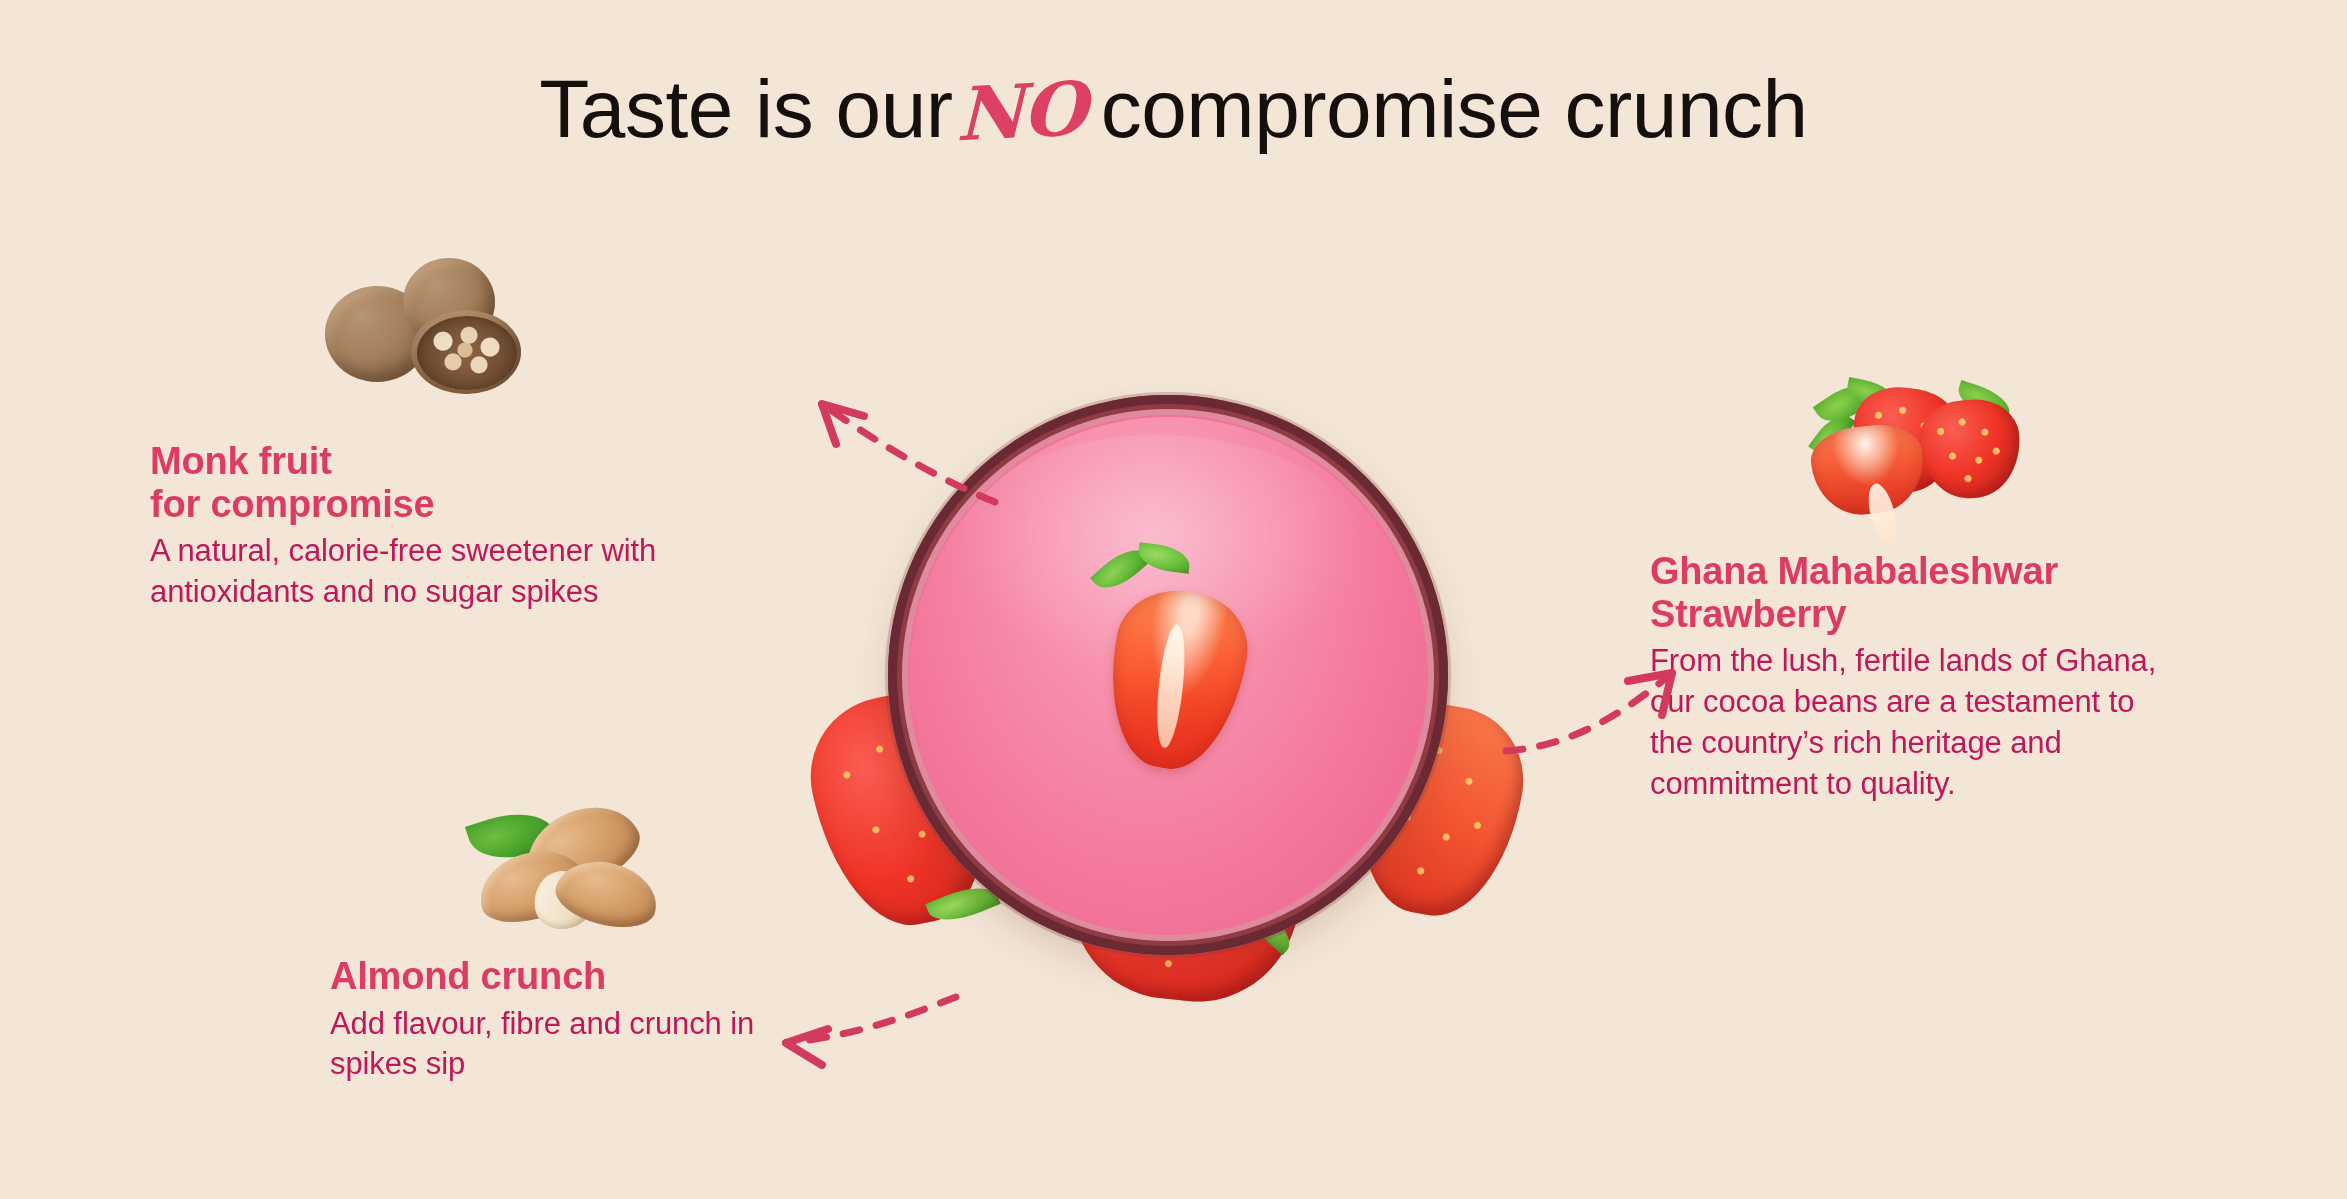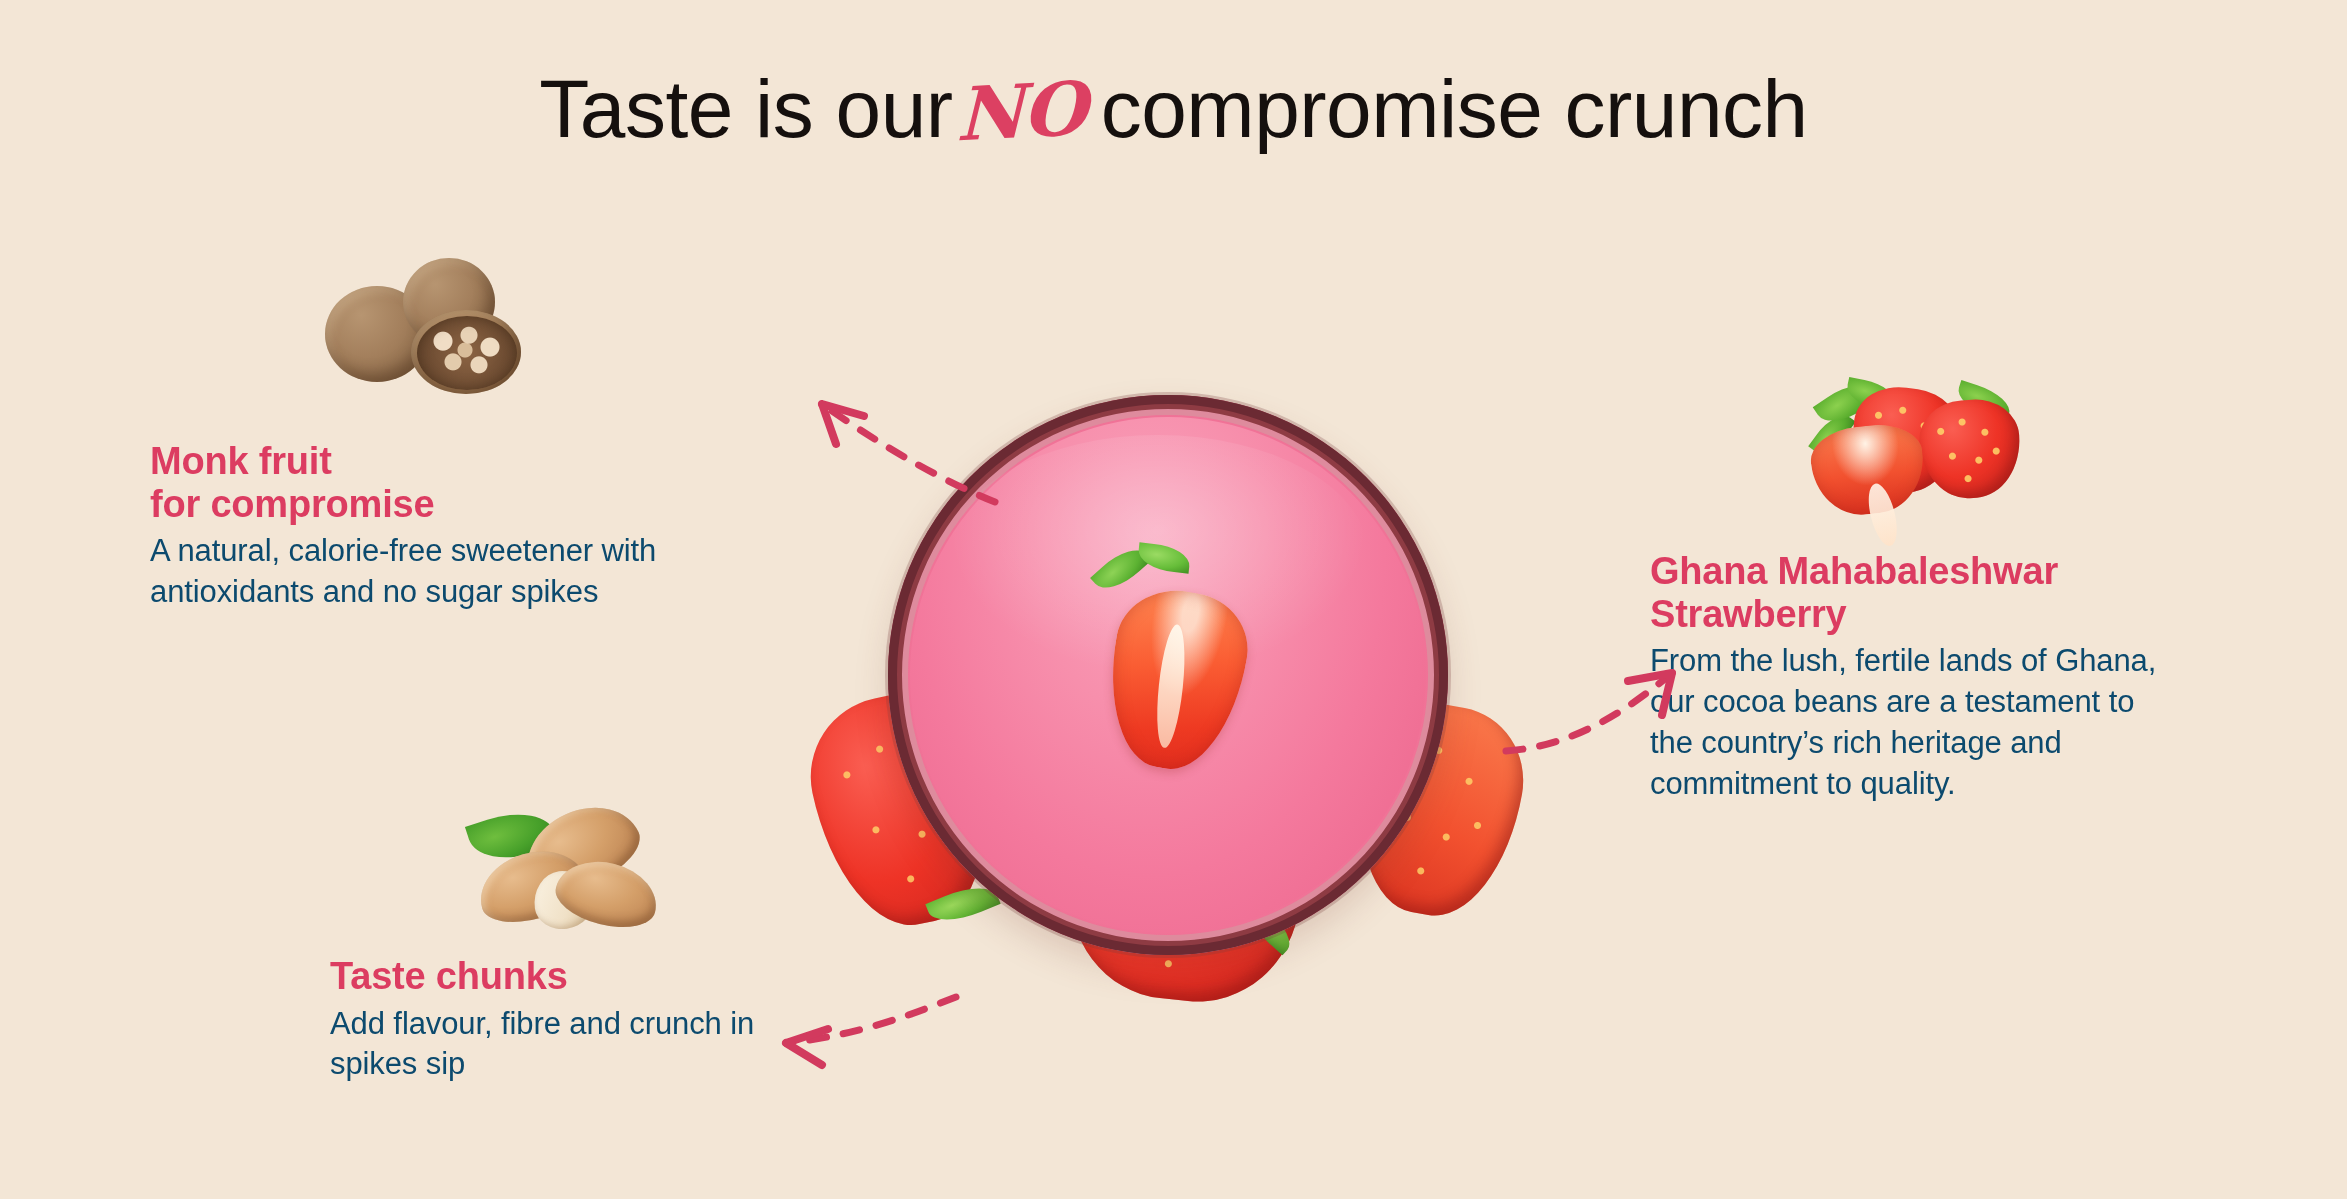--- a/index.html
+++ b/index.html
@@ -40,21 +40,21 @@
   .block h3{
     margin:0 0 6px 0;
     color:#DC3C61;
     font-weight:700;
     font-size:38px;
     line-height:1.12;
     letter-spacing:-0.2px;
   }
   .block p{
     margin:0;
-    color:#0c4a6e;
+    color:#be185d;
     font-weight:400;
     font-size:31px;
     line-height:1.32;
     letter-spacing:-0.1px;
   }
 
   #block-monk{left:150px;top:440px;width:520px;}
   #block-almond{left:330px;top:955px;width:500px;}
   #block-strawberry{left:1650px;top:550px;width:520px;}
 
@@ -209,21 +209,21 @@
 
   <div class="photo" id="photo-almonds">
     <div class="alm-leaf"></div>
     <div class="alm" id="alm1"></div>
     <div class="alm" id="alm2"></div>
     <div class="alm" id="alm-split"></div>
     <div class="alm" id="alm3"></div>
   </div>
 
   <div class="block" id="block-almond">
-    <h3>Taste chunks</h3>
+    <h3>Almond crunch</h3>
     <p>Add flavour, fibre and crunch in spikes sip</p>
   </div>
 
   <div class="photo" id="photo-strawberries">
     <div class="sb-leaf" id="sb-leaf4"></div>
     <div class="sb-leaf" id="sb-leaf1"></div>
     <div class="sb-leaf" id="sb-leaf2"></div>
     <div class="sb-leaf" id="sb-leaf3"></div>
     <div class="sb" id="sb1">
         <div class="sb-seeds"></div>

